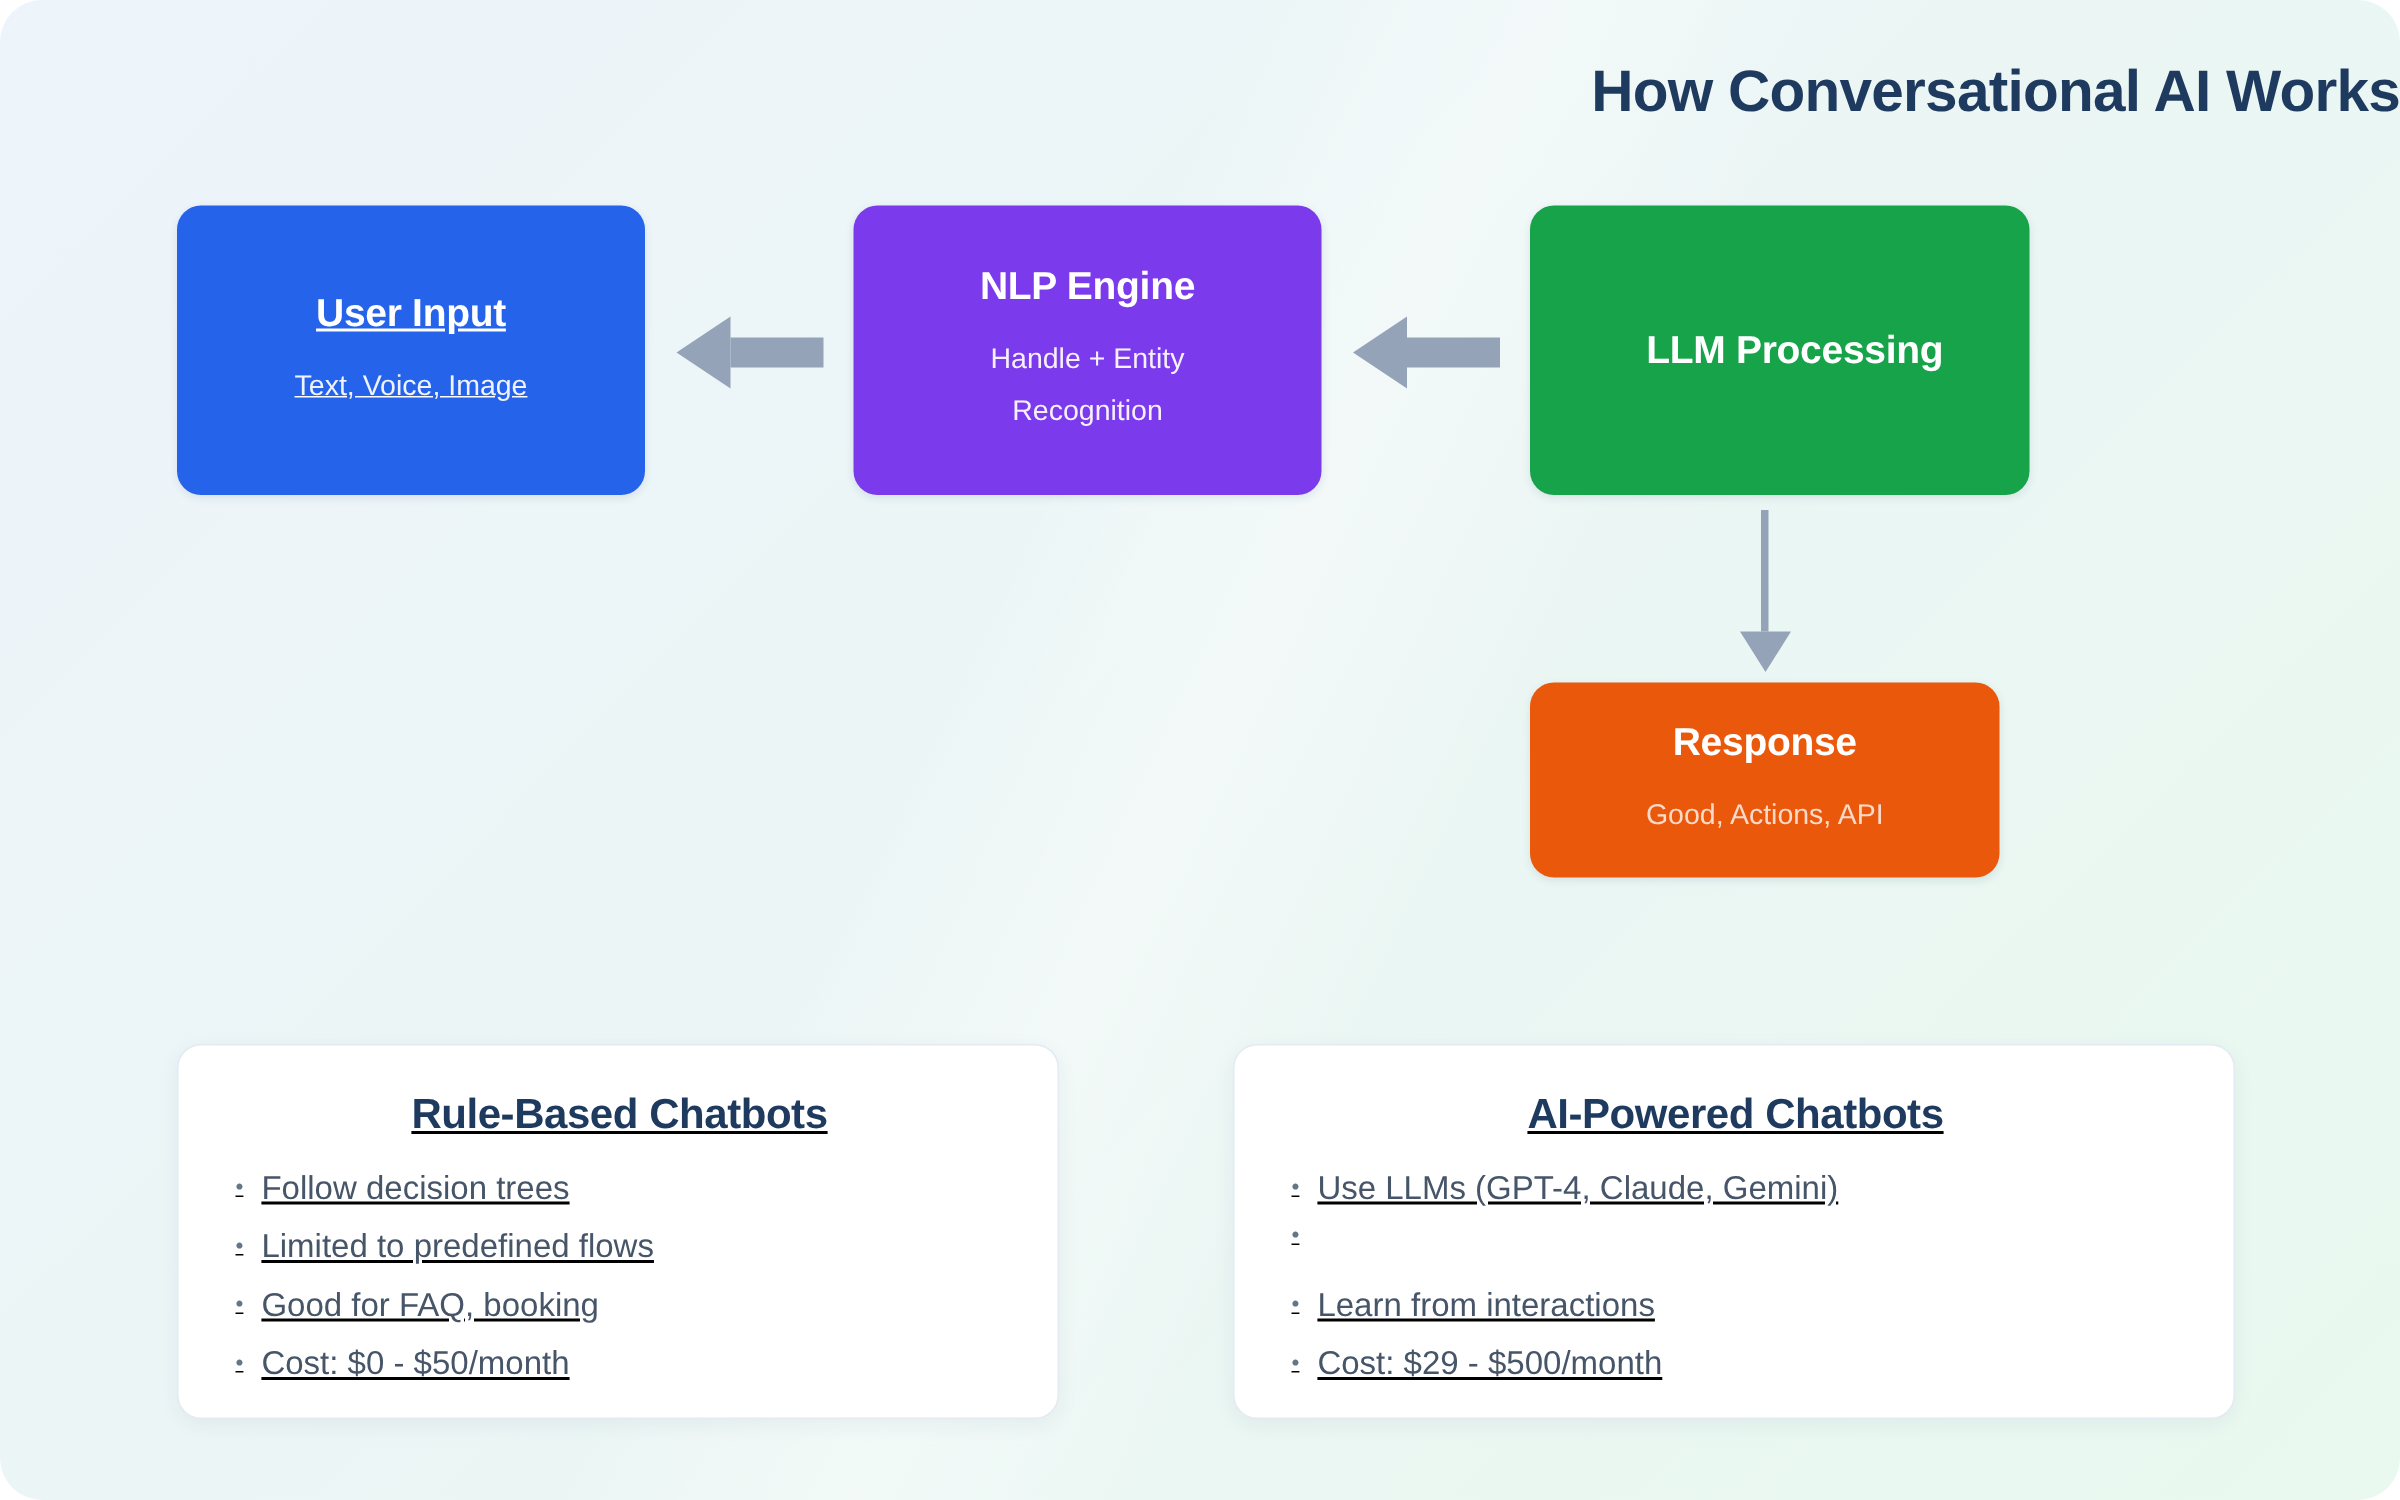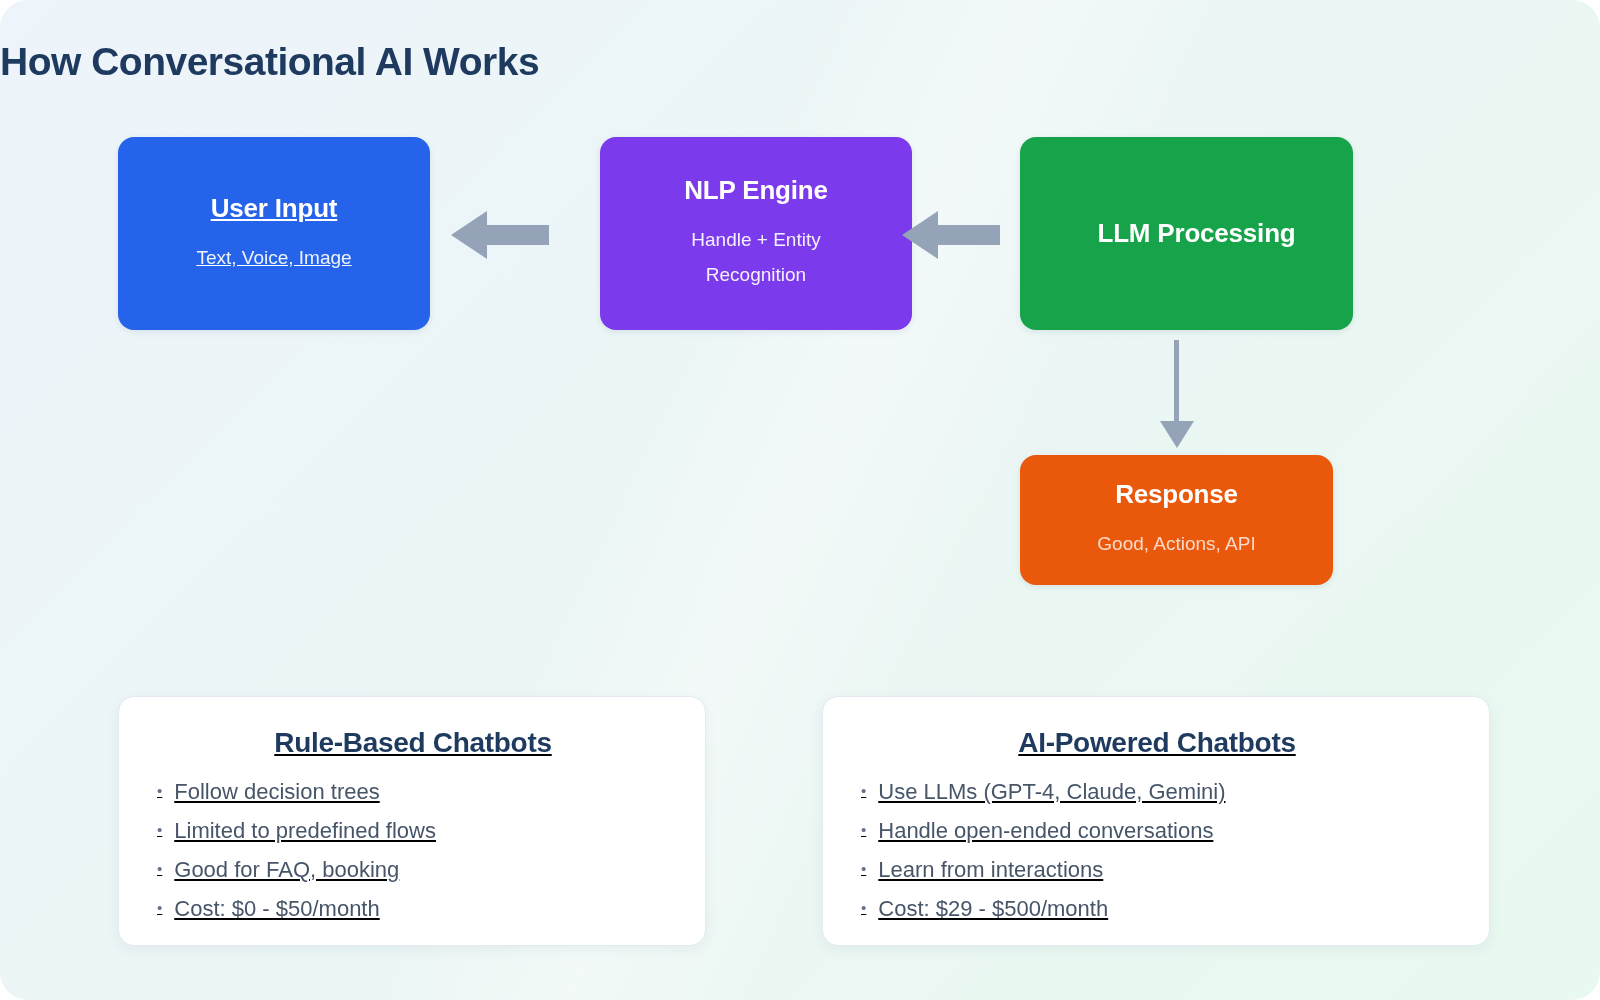--- a/index.html
+++ b/index.html
@@ -22,21 +22,21 @@
     inset: 0;
     pointer-events: none;
     background: linear-gradient(115deg, rgba(255,255,255,0) 40%, rgba(255,255,255,0.38) 50%, rgba(255,255,255,0) 60%);
   }
   .page-title {
     position: absolute;
     top: 40px;
     left: 0;
     width: 100%;
     margin: 0;
-    text-align: left;
+    text-align: right;
     font-size: 39px;
     font-weight: 700;
     letter-spacing: -0.5px;
     color: #1e3a5f;
     z-index: 2;
   }
 
   
   .node {
     position: absolute;
@@ -55,21 +55,21 @@
     font-weight: 700;
     letter-spacing: -0.2px;
   }
   .node-sub {
     margin-top: 16px;
     font-size: 19px;
     line-height: 35px;
     color: rgba(255,255,255,0.92);
   }
   .node-user-input   { left: 118px;  top: 137px; width: 312px; height: 193px; background: #2563eb; text-decoration: underline; }
-  .node-nlp-engine   { left: 600px;  top: 137px; width: 312px; height: 193px; background: #7c3aed; }
+  .node-nlp-engine   { left: 569px;  top: 137px; width: 312px; height: 193px; background: #7c3aed; }
   .node-llm          { left: 1020px; top: 137px; width: 313px; height: 193px; background: #16a34a; padding-left: 20px; }
   .node-response     { left: 1020px; top: 455px; width: 313px; height: 130px; background: #ea580c; }
   .node-nlp-engine .node-sub,
   .node-llm .node-sub { max-width: 220px; }
   .node-response .node-sub { color: rgba(255,255,255,0.78); }
 
   
   .h-arrow {
     position: absolute;
     top: 211px;
@@ -225,21 +225,20 @@
 
   <div class="card card-right">
     <h2 class="card-title">AI-Powered Chatbots</h2>
     <ul class="bullet-list">
       <li class="bullet-row">
         <span class="bullet-dot">•</span>
         <span>Use LLMs (GPT-4, Claude, Gemini)</span>
       </li>
       <li class="bullet-row">
         <span class="bullet-dot">•</span>
-        <span>Handle open-ended conversations</span>
       </li>
       <li class="bullet-row">
         <span class="bullet-dot">•</span>
         <span>Learn from interactions</span>
       </li>
       <li class="bullet-row">
         <span class="bullet-dot">•</span>
         <span>Cost: $29 - $500/month</span>
       </li>
     </ul>

